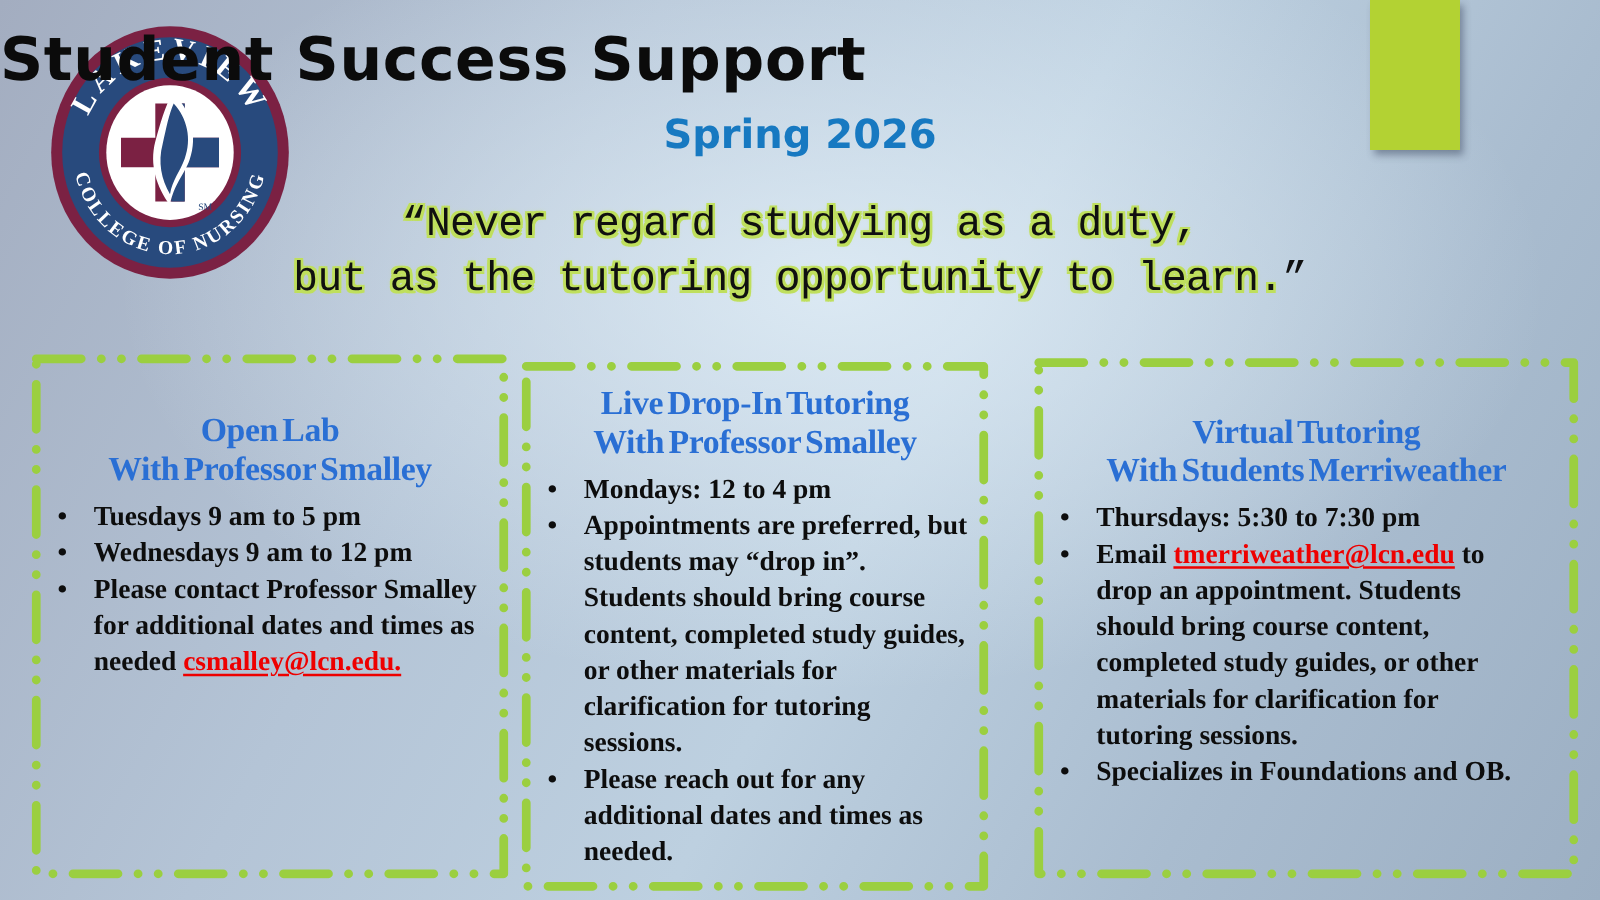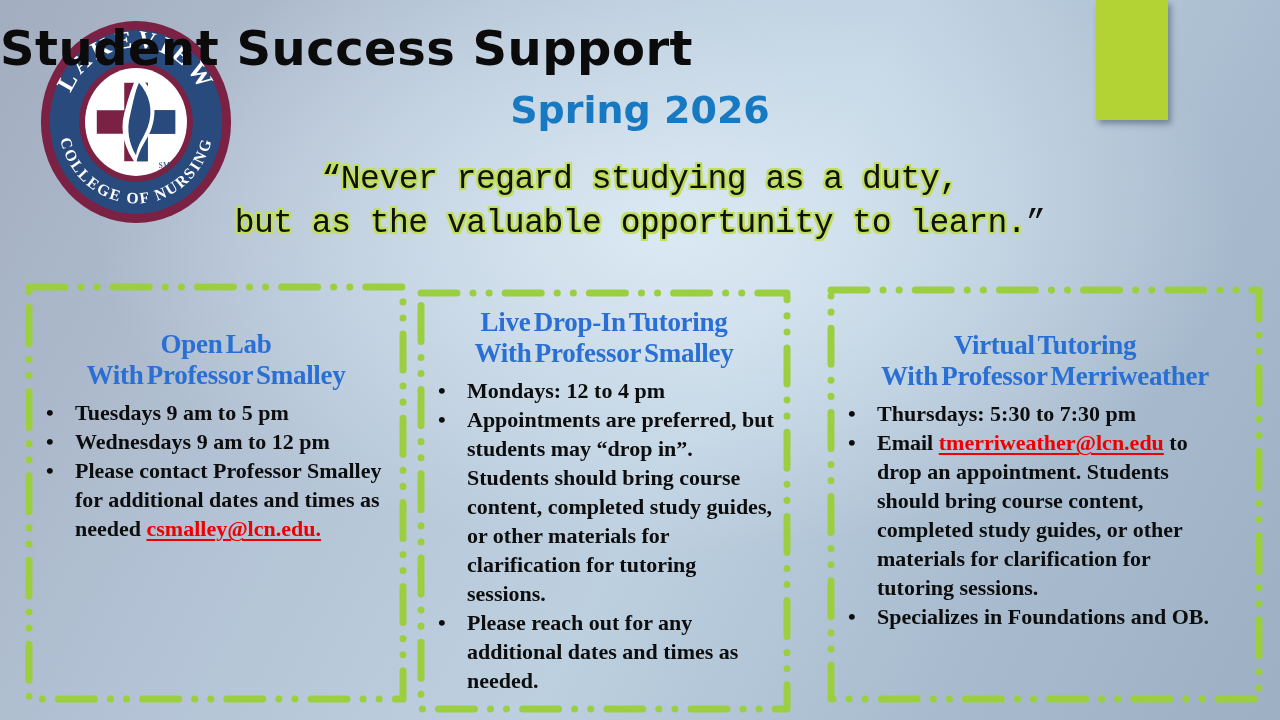--- a/index.html
+++ b/index.html
@@ -33,21 +33,21 @@
     text-align: left;
     font-family: "DejaVu Sans", sans-serif;
     font-size: 48px; font-weight: bold; color: #0b0b0b;
     letter-spacing: 0.5px;
     margin: 0;
   }
   .subtitle {
     position: absolute; top: 88px; left: 0; width: 100%;
     text-align: center;
     font-family: "DejaVu Sans", sans-serif;
-    font-size: 38px; font-weight: bold; color: #1779c1;
+    font-size: 32px; font-weight: bold; color: #1779c1;
     margin: 0;
   }
   .quote {
     position: absolute; top: 158px; left: 0; width: 100%;
     text-align: center;
     font-family: Liberation Mono, monospace;
     font-size: 33px; font-weight: normal; color: #101010;
     line-height: 44px;
     letter-spacing: -0.5px;
   }
@@ -134,21 +134,21 @@
     <text x="123" y="153" font-family="Liberation Serif, serif" font-size="8" fill="#284a7d">SM</text>
   </svg>
 
   <div class="corner-rect"></div>
 
   <h1 class="title">Student Success Support</h1>
   <div class="subtitle">Spring 2026</div>
 
   <div class="quote">
     <div class="glow">“Never regard studying as a duty,</div>
-    <div><span class="glow">but as the valuable opportunity to learn.</span><span class="no-glow">”</span></div>
+    <div><span class="glow">but as the tutoring opportunity to learn.</span><span class="no-glow">”</span></div>
   </div>
 
   <div class="box box-1">
     <svg class="border" width="382" height="420" aria-hidden="true">
       <rect x="4" y="4" width="374" height="412" fill="none" stroke="#9bcf40" stroke-width="7" stroke-dasharray="36 16 0.1 16 0.1 16" stroke-linecap="round" stroke-linejoin="round"></rect>
     </svg>
     <div class="col-heading">
       <div>Open Lab</div>
       <div>With Professor Smalley</div>
     </div>
@@ -173,21 +173,21 @@
         <li><span>Please reach out for any additional dates and times as needed.</span></li>
       </ul>
   </div>
 
   <div class="box box-3">
     <svg class="border" width="436" height="417" aria-hidden="true">
       <rect x="4" y="4" width="428" height="409" fill="none" stroke="#9bcf40" stroke-width="7" stroke-dasharray="36 16 0.1 16 0.1 16" stroke-linecap="round" stroke-linejoin="round"></rect>
     </svg>
     <div class="col-heading">
       <div>Virtual Tutoring</div>
-      <div>With Professor Merriweather</div>
+      <div>With Students Merriweather</div>
     </div>
     <ul class="bullets">
         <li><span>Thursdays: 5:30 to 7:30 pm</span></li>
         <li><span>Email </span><a class="email-link" href="#">tmerriweather@lcn.edu</a><span> to drop an appointment. Students should bring course content, completed study guides, or other materials for clarification for tutoring sessions.</span></li>
         <li><span>Specializes in Foundations and OB.</span></li>
       </ul>
   </div>
 
 </div>
 

